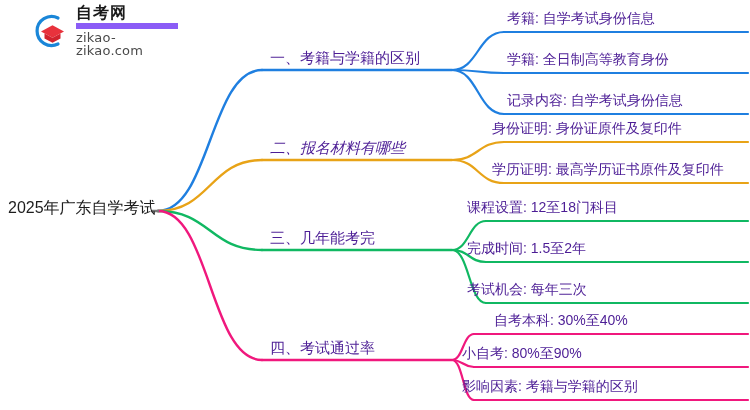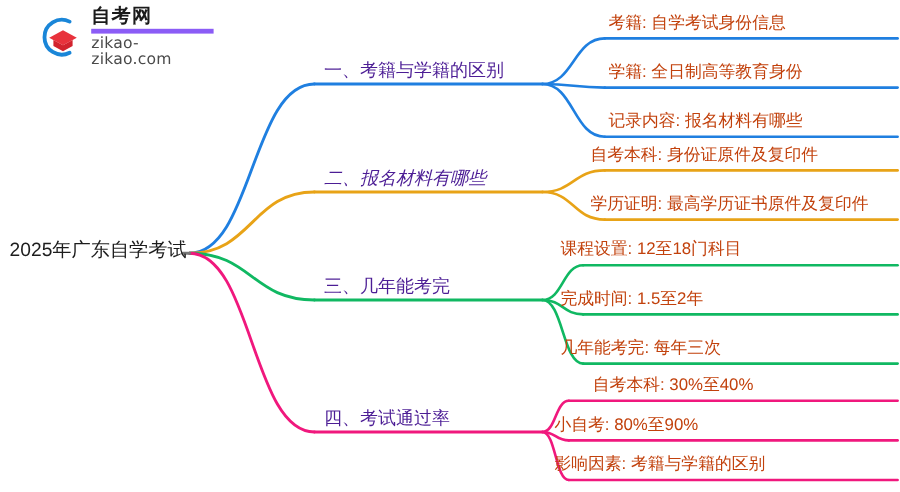--- a/index.html
+++ b/index.html
@@ -50,21 +50,21 @@
     flex-direction: column;
     justify-content: center;
     line-height: 1;
   }
   .logo-name {
     font-size: 16px;
     font-weight: bold;
     color: #1a1a1a;
     letter-spacing: 1px;
     padding-bottom: 2px;
-    border-bottom: 4px solid #8b5cf6;
+    border-bottom: 6px solid #8b5cf6;
   }
   .logo-domain {
     font-size: 13px;
     color: #4a4a4a;
     letter-spacing: 0.2px;
     padding-top: 2px;
     font-family: "DejaVu Sans", sans-serif;
   }
 
   
@@ -78,21 +78,21 @@
     color: #1d1d1d;
     left: 8px;
     top: 198px;
   }
   .branch-node {
     font-size: 15px;
     color: #4c1d95;
   }
   .leaf-node {
     font-size: 14px;
-    color: #c2410c;
+    color: #4c1d95;
   }
 </style>
 </head>
 <body>
 
 <div id="stage">
 
   <div class="logo">
     <div class="logo-mark">
       <svg width="42" height="40" viewBox="0 0 42 40">
@@ -139,29 +139,29 @@
       <path d="M 452 360 C 463 360, 463 400, 474 400" fill="none" stroke="#f0187d" stroke-width="2.2" stroke-linecap="round"></path>
       <path d="M 474 400 L 748 400" fill="none" stroke="#f0187d" stroke-width="2.2" stroke-linecap="round"></path>
       <path d="M 152 211 L 158 211" fill="none" stroke="#777" stroke-width="2.4" stroke-linecap="round"></path>
     </svg>
 
   <div class="node root-node">2025年广东自学考试</div>
 
   <div class="node branch-node" style="left:270px; top:49px;">一、考籍与学籍的区别</div>
   <div class="node leaf-node" style="left:507px; top:10px;">考籍: 自学考试身份信息</div>
   <div class="node leaf-node" style="left:507px; top:51px;">学籍: 全日制高等教育身份</div>
-  <div class="node leaf-node" style="left:507px; top:92px;">记录内容: 报名材料有哪些</div>
+  <div class="node leaf-node" style="left:507px; top:92px;">记录内容: 自学考试身份信息</div>
 
   <div class="node branch-node" style="left:270px; top:139px;font-style:italic;">二、报名材料有哪些</div>
-  <div class="node leaf-node" style="left:492px; top:120px;">自考本科: 身份证原件及复印件</div>
+  <div class="node leaf-node" style="left:492px; top:120px;">身份证明: 身份证原件及复印件</div>
   <div class="node leaf-node" style="left:492px; top:161px;">学历证明: 最高学历证书原件及复印件</div>
 
   <div class="node branch-node" style="left:270px; top:229px;">三、几年能考完</div>
   <div class="node leaf-node" style="left:467px; top:199px;">课程设置: 12至18门科目</div>
   <div class="node leaf-node" style="left:467px; top:240px;">完成时间: 1.5至2年</div>
-  <div class="node leaf-node" style="left:467px; top:281px;">几年能考完: 每年三次</div>
+  <div class="node leaf-node" style="left:467px; top:281px;">考试机会: 每年三次</div>
 
   <div class="node branch-node" style="left:270px; top:339px;">四、考试通过率</div>
   <div class="node leaf-node" style="left:462px; top:312px;margin-left:32px;">自考本科: 30%至40%</div>
   <div class="node leaf-node" style="left:462px; top:345px;">小自考: 80%至90%</div>
   <div class="node leaf-node" style="left:462px; top:378px;">影响因素: 考籍与学籍的区别</div>
 
 </div>
 
 </body></html>

